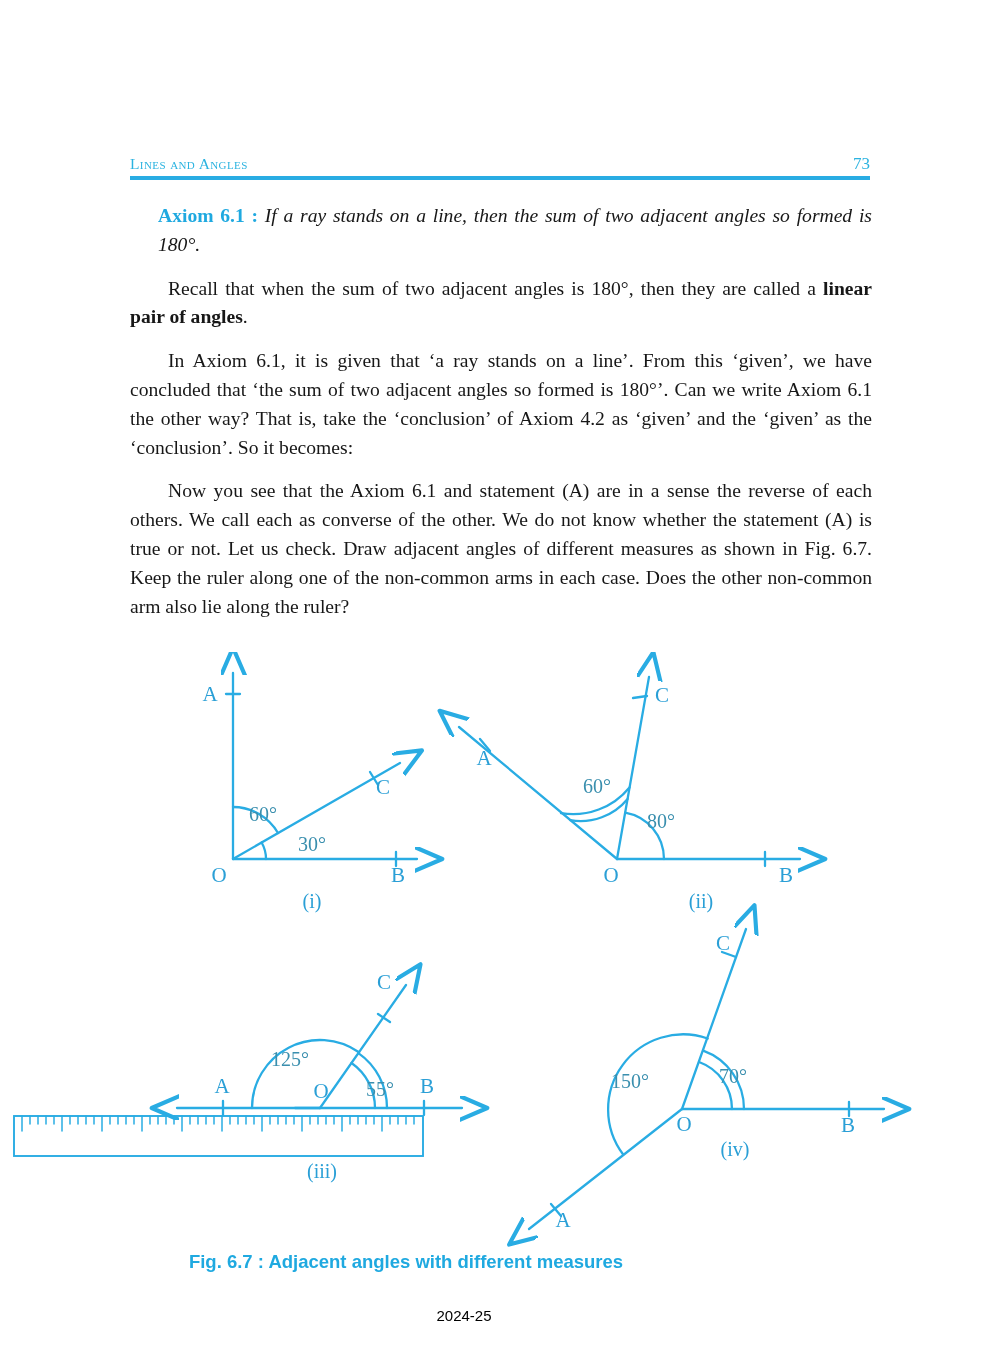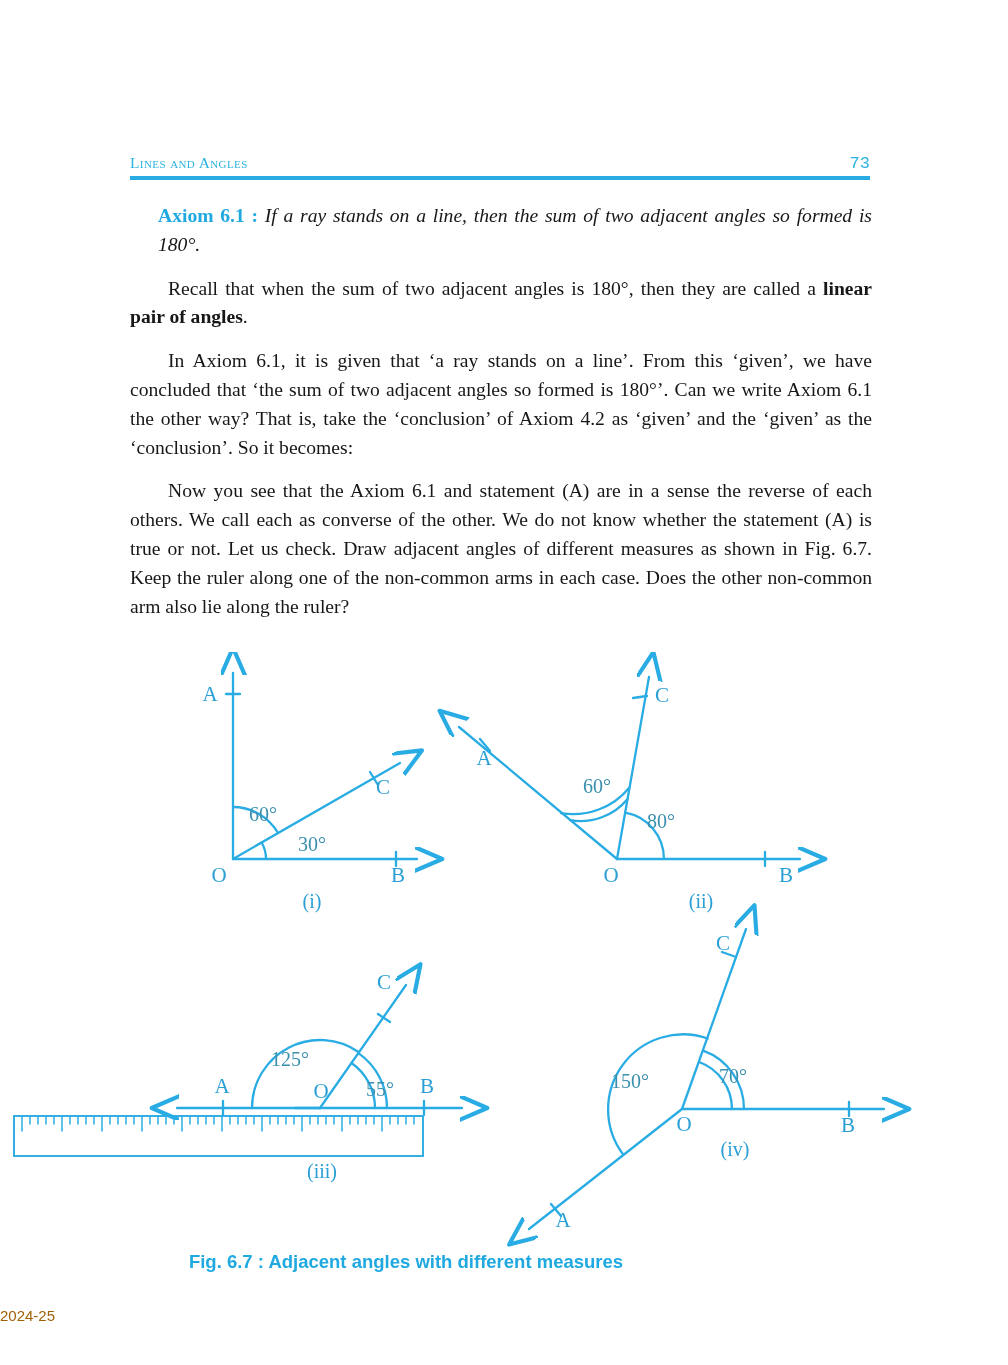--- a/index.html
+++ b/index.html
@@ -20,21 +20,21 @@
   }
   .header-title {
     color:#2bb3e0;
     font-family:"Liberation Serif", serif;
     font-size:15.5px;
     font-variant:small-caps;
     letter-spacing:0.4px;
   }
   .header-page {
     color:#2bb3e0;
-    font-family:Liberation Mono, monospace;
+    font-family:Liberation Serif, serif;
     font-size:17px;
   }
   .header-rule {
     position:absolute; left:130px; top:160px; width:740px; height:4px;
     background:#29ace3;
   }
 
   
   .body-block { position:absolute; left:130px; top:186px; width:742px; }
   p.para {
@@ -58,23 +58,24 @@
   .fig-caption {
     position:absolute; left:0; top:1235px; width:812px;
     text-align:center;
     color:#1fa9e0;
     font-weight:bold;
     font-size:18.5px;
     font-family:Liberation Sans, sans-serif;
   }
   .footer {
     position:absolute; left:0; top:1291px; width:928px;
+    text-align:center;
     font-family:"Liberation Sans", sans-serif;
     font-size:15px;
-    color:#a16207;
+    color:#000000;
   }
 
   text.lbl {
     font-family:"Liberation Serif", serif;
     font-size:21px;
     fill:#2a9fd6;
   }
   text.ang {
     font-family:"Liberation Serif", serif;
     font-size:20px;

